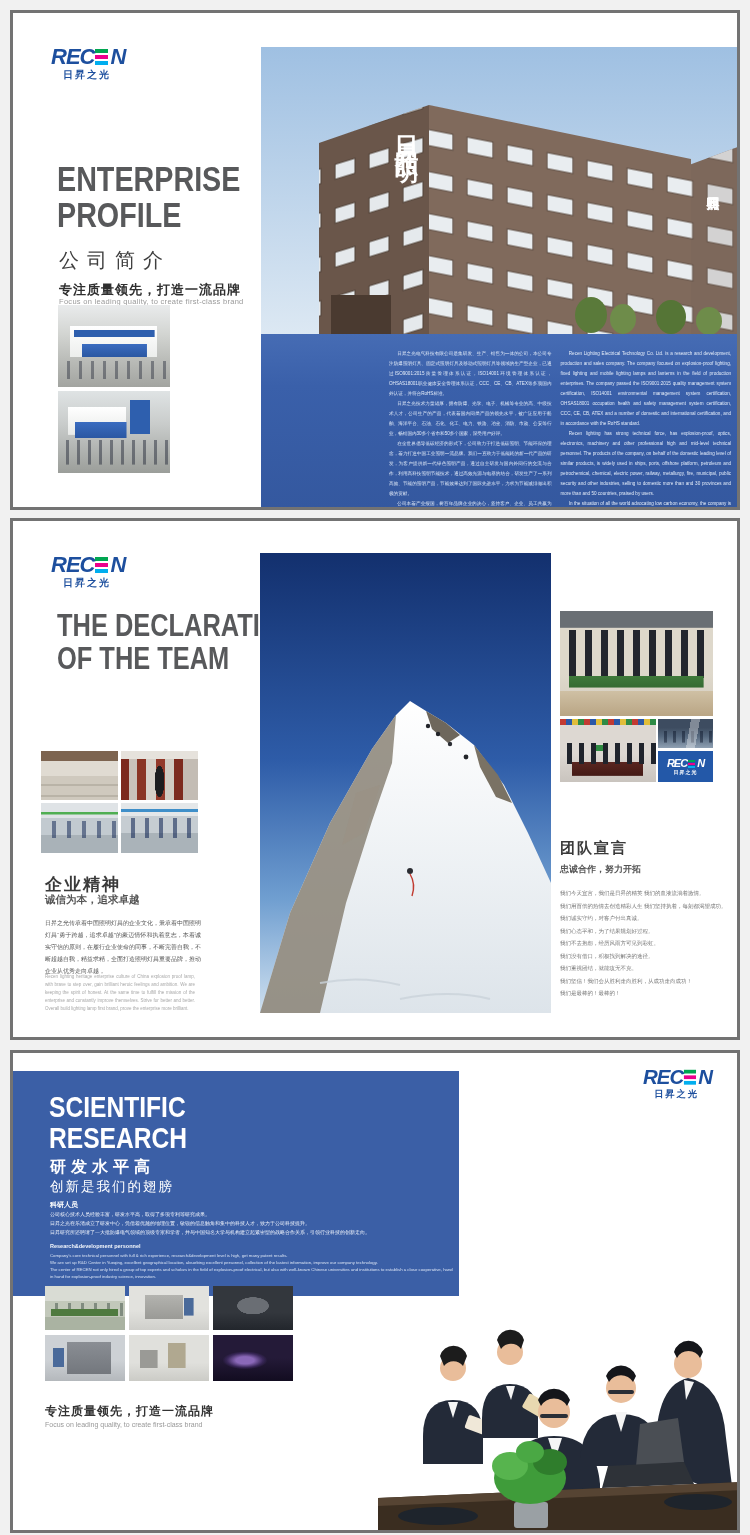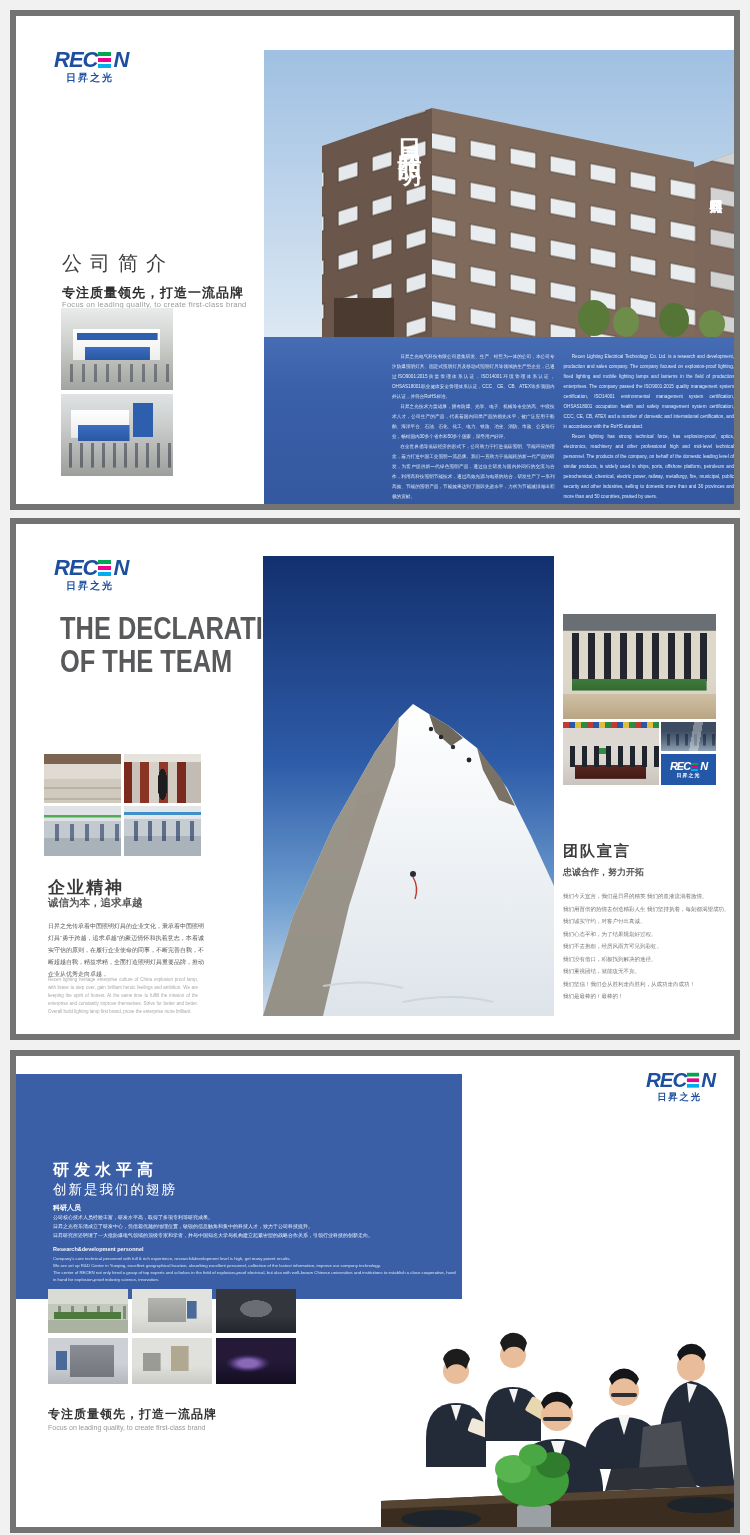--- a/index.html
+++ b/index.html
@@ -1,18 +1,18 @@
 <!DOCTYPE html>
 <html><head>
 <meta charset="utf-8">
 <style>
   html,body{margin:0;padding:0;}
   body{background:#f1f1f1;font-family:"Liberation Sans",sans-serif;-webkit-font-smoothing:antialiased;}
   #canvas{position:relative;width:750px;height:1535px;background:#f1f1f1;overflow:hidden;margin:0 auto;}
-  .page{position:absolute;left:10px;width:730px;background:#fff;border:6px solid #737373;box-sizing:border-box;overflow:hidden;}
+  .page{position:absolute;left:10px;width:730px;background:#fff;border:3px solid #737373;box-sizing:border-box;overflow:hidden;}
   #page1{top:10px;height:500px;}
   #page2{top:518px;height:522px;}
   #page3{top:1050px;height:483px;}
   .abs{position:absolute;}
 
   
   .logo{line-height:1;}
   .logo-row{display:flex;align-items:center;}
   .logo-rec,.logo-n{font-size:22px;font-weight:bold;font-style:italic;color:#1d4f9e;letter-spacing:-1px;}
   .logo-bars{display:inline-flex;flex-direction:column;gap:2px;margin:0 2px 0 1px;}
@@ -137,20 +137,24 @@
         <span class="logo-bars">
             <i style="background: rgb(0, 166, 81);"></i>
             <i style="background: rgb(236, 0, 140);"></i>
             <i style="background: rgb(0, 174, 239);"></i>
           </span>
         <span class="logo-n">N</span>
       </div>
       <div class="logo-sub">日昇之光</div>
     </div>
 
+    <div class="abs big-title" style="left:44px;top:148px;">
+      <span>ENTERPRISE</span><br>
+      <span>PROFILE</span>
+    </div>
     <div class="abs serif-cn" style="left:46px;top:234px;font-size:20px;letter-spacing:8px;color:#3f3f3f;">公司简介</div>
 
     <div class="abs tag-cn" style="left:46px;top:268px;">专注质量领先，打造一流品牌</div>
     <div class="abs tag-en" style="left:46px;top:284px;">Focus on leading quality, to create first-class brand</div>
 
     <div class="abs photo photo-expo1" style="left:45px;top:292px;width:112px;height:82px;"></div>
     <div class="abs photo photo-expo2" style="left:45px;top:378px;width:112px;height:82px;"></div>
 
     <div class="abs" style="left:248px;top:34px;width:482px;height:287px;">
       <svg width="482" height="287" viewBox="0 0 482 287">
@@ -319,20 +323,24 @@
         <span class="logo-bars">
             <i style="background: rgb(0, 166, 81);"></i>
             <i style="background: rgb(236, 0, 140);"></i>
             <i style="background: rgb(0, 174, 239);"></i>
           </span>
         <span class="logo-n">N</span>
       </div>
       <div class="logo-sub">日昇之光</div>
     </div>
 
+    <div class="abs big-title white" style="left:36px;top:38px;">
+      <span>SCIENTIFIC</span><br>
+      <span>RESEARCH</span>
+    </div>
     <div class="abs serif-cn" style="left:37px;top:104px;font-size:16px;font-weight:bold;color:#fff;letter-spacing:5px;">研发水平高</div>
     <div class="abs serif-cn" style="left:37px;top:125px;font-size:13.5px;font-weight:normal;color:#fff;letter-spacing:2px;">创新是我们的翅膀</div>
 
     <div class="abs" style="left:37px;top:147px;font-size:7px;font-weight:bold;color:#fff;">科研人员</div>
     <div class="abs p3-cn-lines" style="left:37px;top:157px;width:400px;">
       <div>公司核心技术人员经验丰富，研发水平高，取得了多项专利等研究成果。</div>
       <div>日昇之光在乐清成立了研发中心，凭借着优越的地理位置，敏锐的信息触角和集中的科技人才，致力于公司科技提升。</div>
       <div>日昇研究所还聘请了一大批防爆电气领域的顶级专家和学者，并与中国知名大学与机构建立起紧密型的战略合作关系，引领行业科技的创新走向。</div>
     </div>
     <div class="abs" style="left:37px;top:190px;font-size:5.5px;font-weight:bold;color:#f2f6fc;">Research&amp;development personnel</div>

